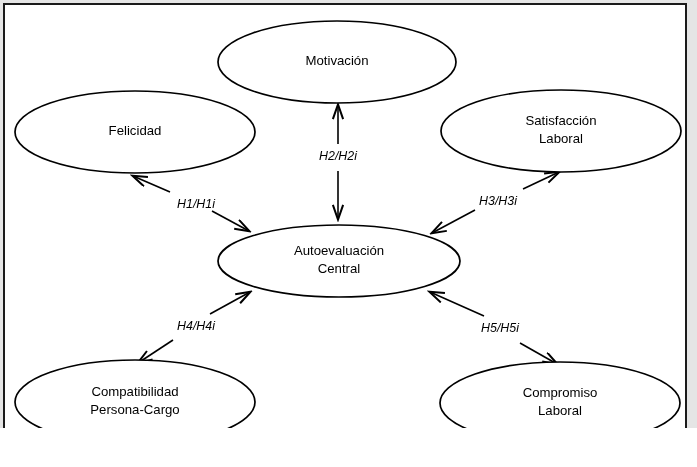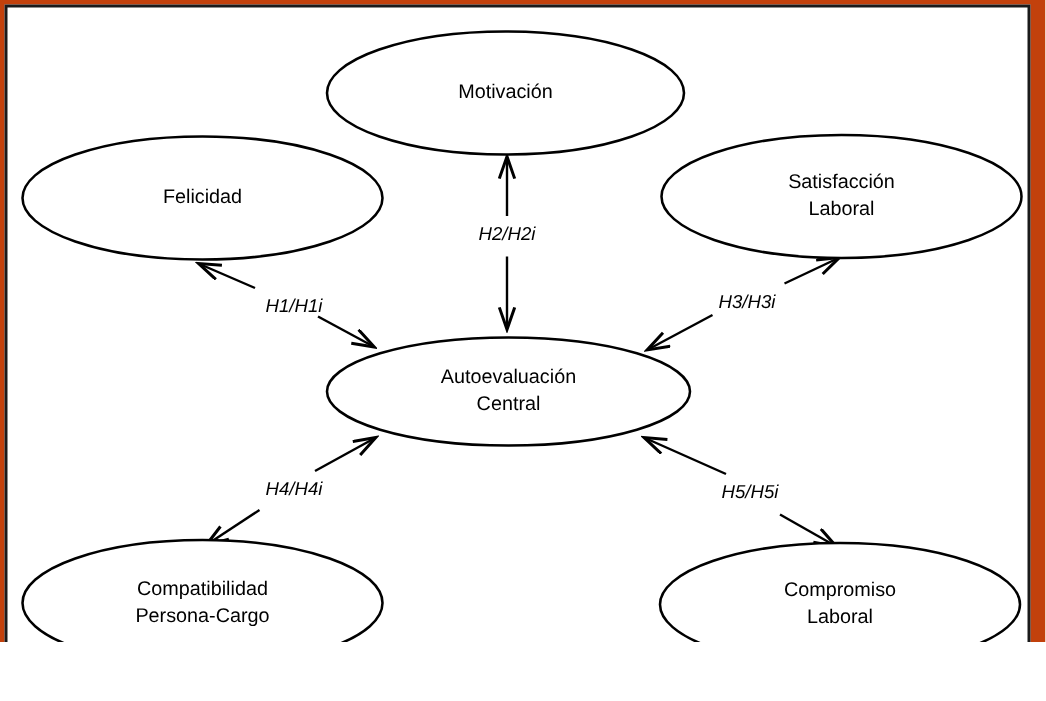--- a/index.html
+++ b/index.html
@@ -7,21 +7,21 @@
     padding: 0;
     background: #ffffff;
   }
   body {
     font-family: "Liberation Sans", sans-serif;
   }
   #figure {
     position: relative;
     width: 697px;
     height: 428px;
-    background: #c2410c;
+    background: #e5e5e5;
     overflow: hidden;
   }
   #figure-frame {
     position: absolute;
     left: 3px;
     top: 3px;
     width: 684px;
     height: 452px;
     border: 2px solid #1a1a1a;
     box-sizing: border-box;

